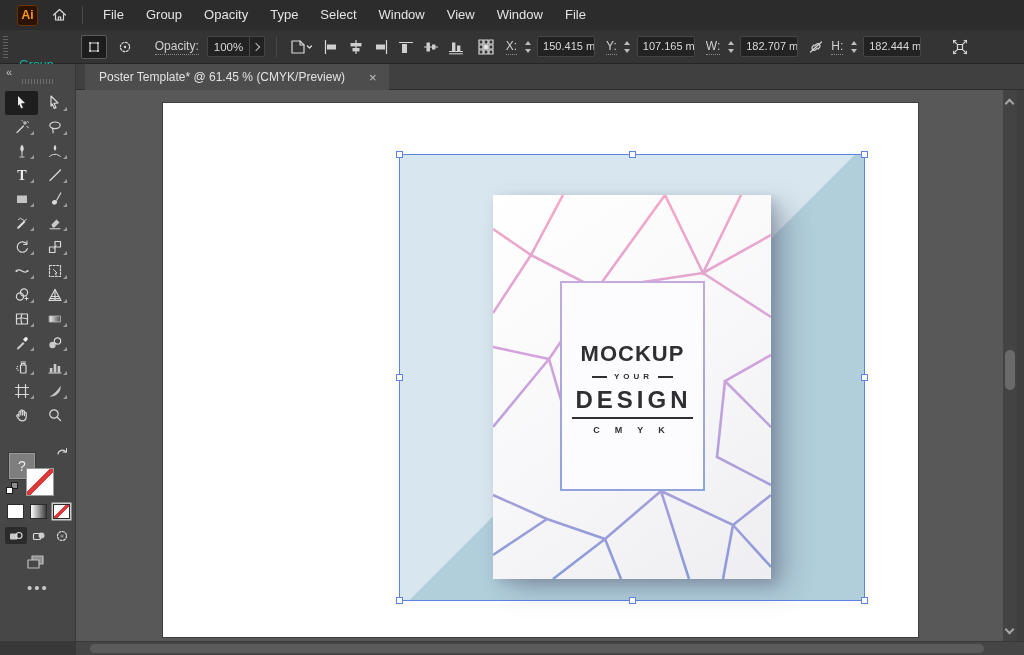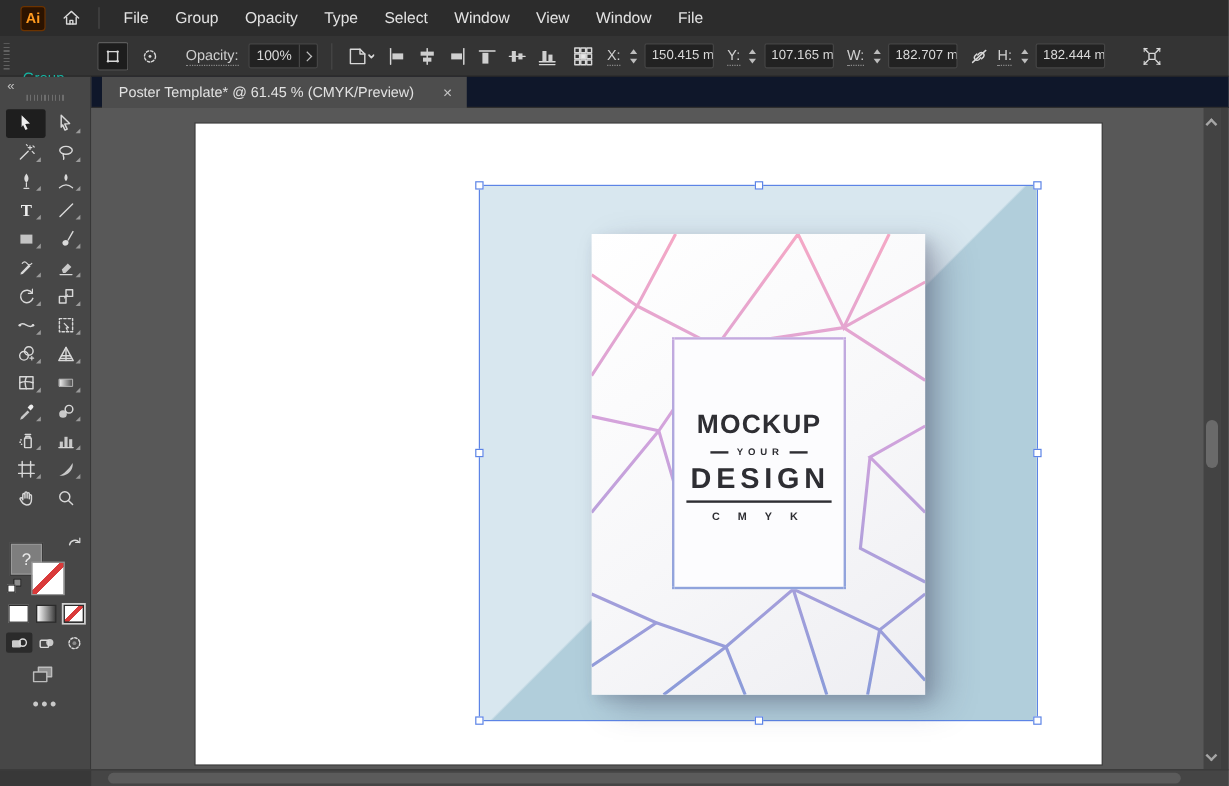--- a/index.html
+++ b/index.html
@@ -27,21 +27,21 @@
   .chev-r { width:6px; height:6px; border-right:1.5px solid #C0C0C0; border-top:1.5px solid #C0C0C0; transform:rotate(45deg); margin:0 5px 0 3px; }
   .vsep { width:1px; height:22px; background:#474747; margin:0 11px; }
   .obicon { margin-left:7px; display:flex; align-items:center; }
   .field { display:flex; align-items:center; margin-left:11px; }
   .stepper { width:11px; height:20px; margin-left:5px; display:flex; flex-direction:column; align-items:center; justify-content:center; gap:4px; }
   .st-up { width:0; height:0; border-left:3.5px solid transparent; border-right:3.5px solid transparent; border-bottom:4px solid #BDBDBD; }
   .st-dn { width:0; height:0; border-left:3.5px solid transparent; border-right:3.5px solid transparent; border-top:4px solid #BDBDBD; }
   .vbox { margin-left:4px; width:58px; height:21px; background:#222; border:1px solid #454545; border-radius:2px; color:#D9D9D9; font-size:11px; line-height:19px; padding-left:5px; overflow:hidden; white-space:nowrap; }
 
   
-  #tabbar { position:absolute; left:76px; top:64px; width:948px; height:26px; background:#0f172a; border-bottom:1px solid #2E2E2E; }
+  #tabbar { position:absolute; left:76px; top:64px; width:948px; height:26px; background:#404040; border-bottom:1px solid #2E2E2E; }
   .tab { position:absolute; left:9px; top:0; height:26px; background:#4D4D4D; display:flex; align-items:center; padding:0 12px 0 14px; gap:24px; }
   .tab-title { color:#E2E2E2; font-size:12px; white-space:nowrap; }
   .tab-close { color:#C5C5C5; font-size:13px; line-height:13px; }
 
   
   #toolspanel { position:absolute; left:0; top:64px; width:76px; height:577px; background:#474747; border-right:1px solid #373737; }
   .collapse { position:absolute; left:6px; top:2px; color:#C2C2C2; font-size:11px; letter-spacing:-1px; }
   .grip { position:absolute; left:22px; top:15px; width:32px; height:5px; background:repeating-linear-gradient(90deg,#6E6E6E 0 1px,transparent 1px 3px); }
   .toolgrid { position:absolute; left:5px; top:27px; width:66px; display:grid; grid-template-columns:33px 33px; }
   .tool { height:24px; display:flex; align-items:center; justify-content:center; position:relative; }

